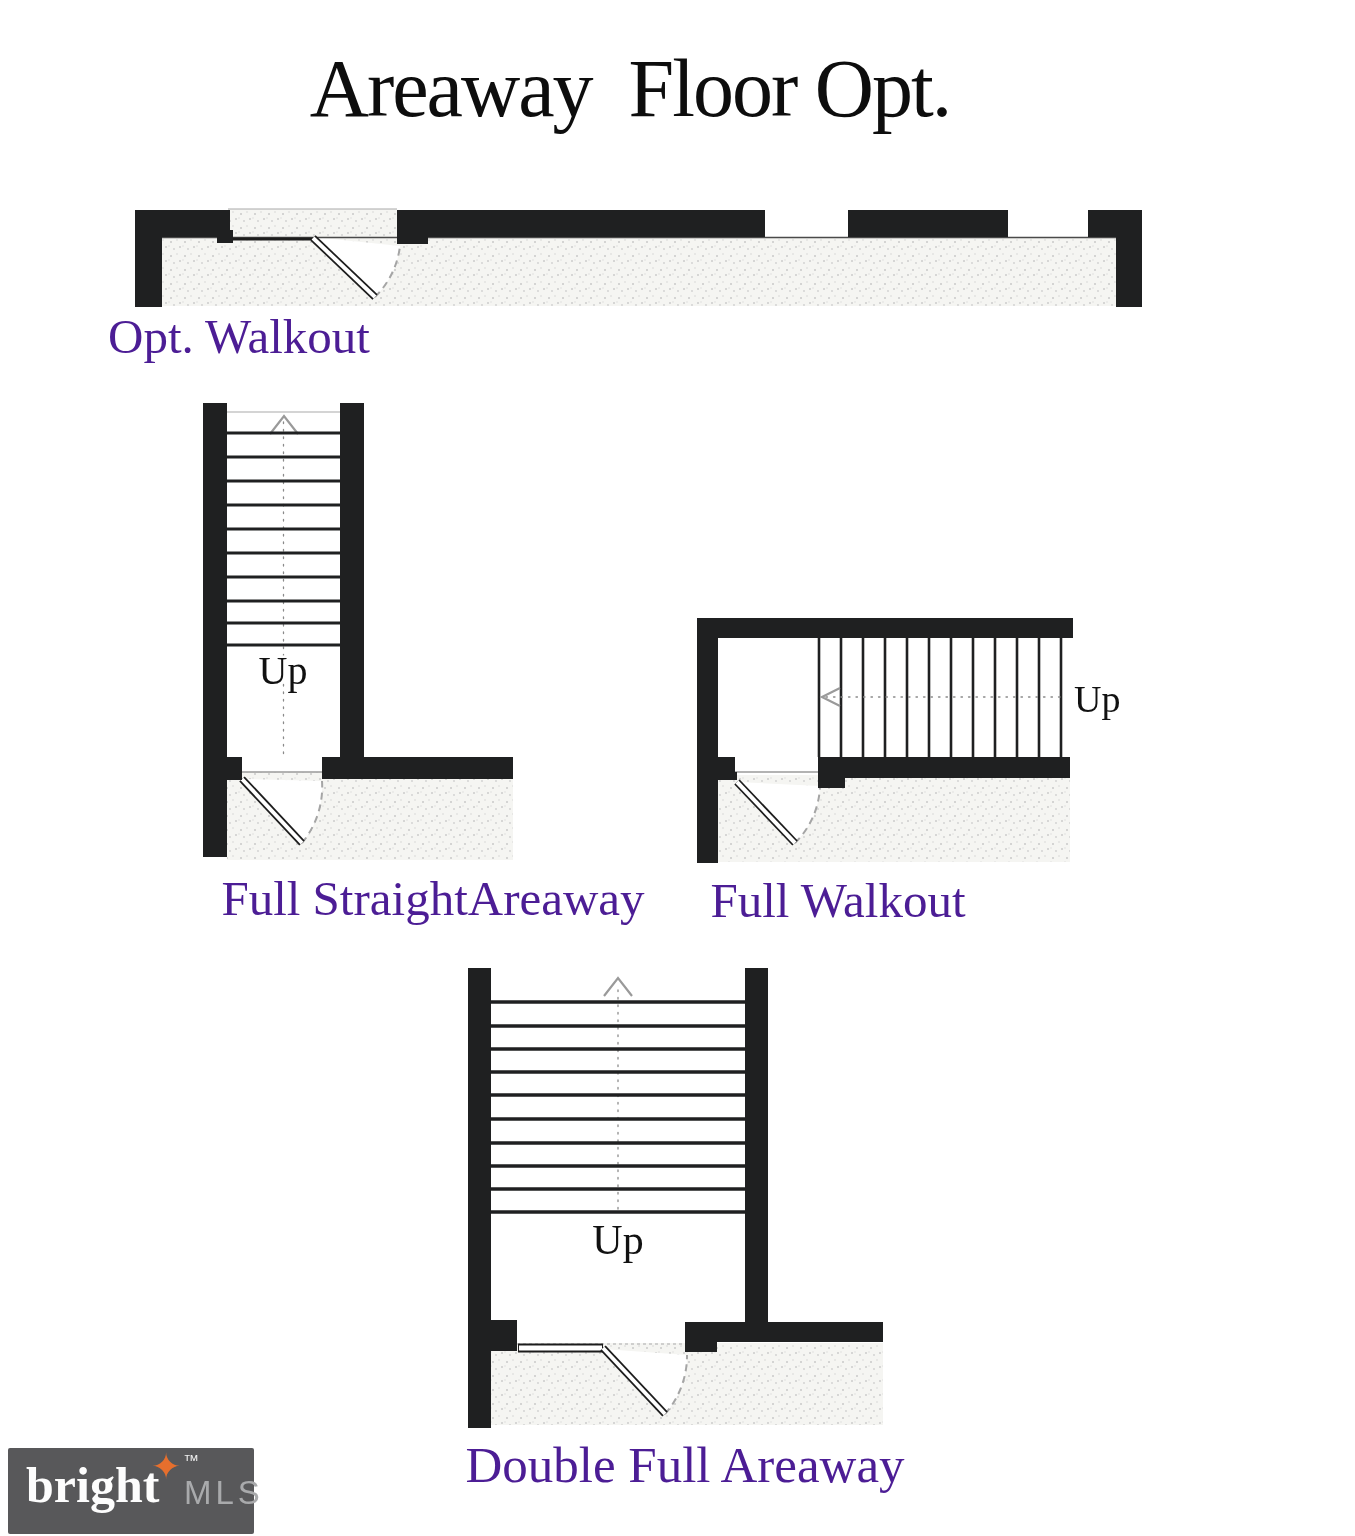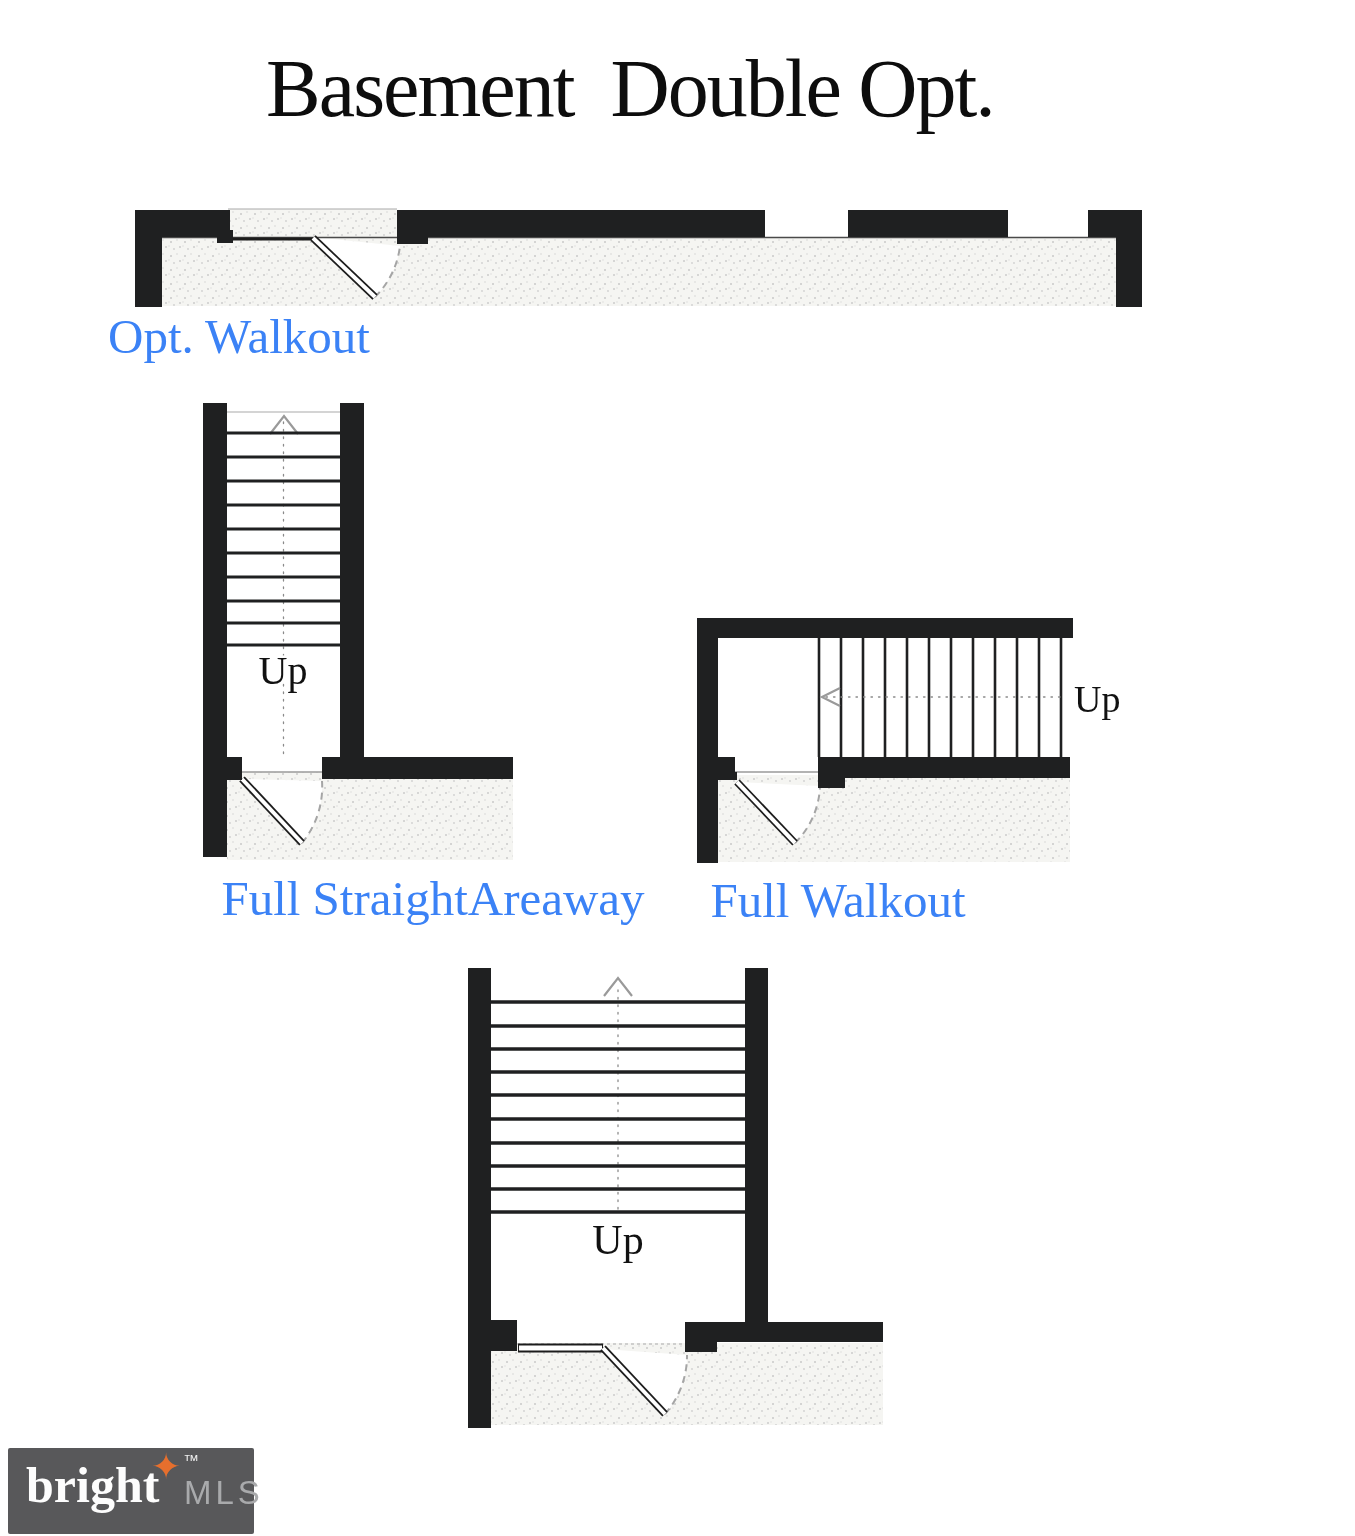--- a/index.html
+++ b/index.html
@@ -14,21 +14,21 @@
   .page{
     position:relative;width:1355px;height:1536px;
     background:var(--page-bg);overflow:hidden;
     font-family:"Liberation Serif",serif;color:#111;
   }
   .abs{position:absolute;}
   .title{
     left:170px;top:42px;width:920px;text-align:center;
     font-size:82px;letter-spacing:-2px;white-space:pre;color:#0d0d0d;
   }
-  .plan-label{font-size:49px;color:#3b82f6;white-space:pre;}
+  .plan-label{font-size:49px;color:#4c1d95;white-space:pre;}
   .lbl-walkout{left:108px;top:308px;}
   .lbl-straight{left:183px;top:870px;width:500px;text-align:center;}
   .lbl-full{left:588px;top:872px;width:500px;text-align:center;}
   .lbl-double{left:435px;top:1436px;width:500px;text-align:center;font-size:51px;}
   svg{position:absolute;overflow:visible;}
   .wall{fill:var(--wall);}
   .tread{stroke:var(--wall);fill:none;}
   .faint{stroke:#aaa;stroke-width:1.2;fill:none;}
   .sill{stroke:#4a4a4a;stroke-width:1.5;fill:none;}
   .openline{stroke:#9a9a9a;stroke-width:1.5;fill:none;}
@@ -63,21 +63,21 @@
     position:absolute;left:176px;top:26px;
     font-family:"Liberation Sans",sans-serif;font-size:33px;font-weight:400;
     color:var(--logo-mls);letter-spacing:4px;
   }
 </style>
 </head>
 <body>
 
 <div class="page">
 
-  <div class="abs title">Basement  Double Opt.</div>
+  <div class="abs title">Areaway  Floor Opt.</div>
 
   <svg class="abs" style="left:130px;top:205px;" width="1020" height="105" viewBox="130 205 1020 105">
     <defs>
       <pattern id="pat-a" width="14" height="14" patternUnits="userSpaceOnUse">
         <rect width="14" height="14" style="fill:var(--stipple-bg)"></rect>
         <circle cx="3" cy="4" r="1" fill="#c9c9c9"></circle>
           <circle cx="9" cy="2" r="0.8" fill="#d6d6d6"></circle>
         <circle cx="12" cy="9" r="1" fill="#cccccc"></circle>
           <circle cx="6" cy="11" r="0.9" fill="#d0d0d0"></circle>
         <circle cx="1" cy="8" r="0.7" fill="#dadada"></circle>
@@ -241,20 +241,21 @@
         <line x1="491" y1="1072" x2="745" y2="1072"></line>
       <line x1="491" y1="1095" x2="745" y2="1095"></line>
         <line x1="491" y1="1119" x2="745" y2="1119"></line>
       <line x1="491" y1="1143" x2="745" y2="1143"></line>
         <line x1="491" y1="1166" x2="745" y2="1166"></line>
       <line x1="491" y1="1189" x2="745" y2="1189"></line>
         <line x1="491" y1="1212" x2="745" y2="1212"></line>
     </g>
     <text class="uplabel" x="618" y="1254" font-size="42" text-anchor="middle">Up</text>
   </svg>
+  <div class="abs plan-label lbl-double">Double Full Areaway</div>
 
   <div class="abs logo">
     <span class="brand">bright</span>
     <span class="star">✦</span>
     <span class="tm">™</span>
     <span class="mls">MLS</span>
   </div>
 
 </div>
 

